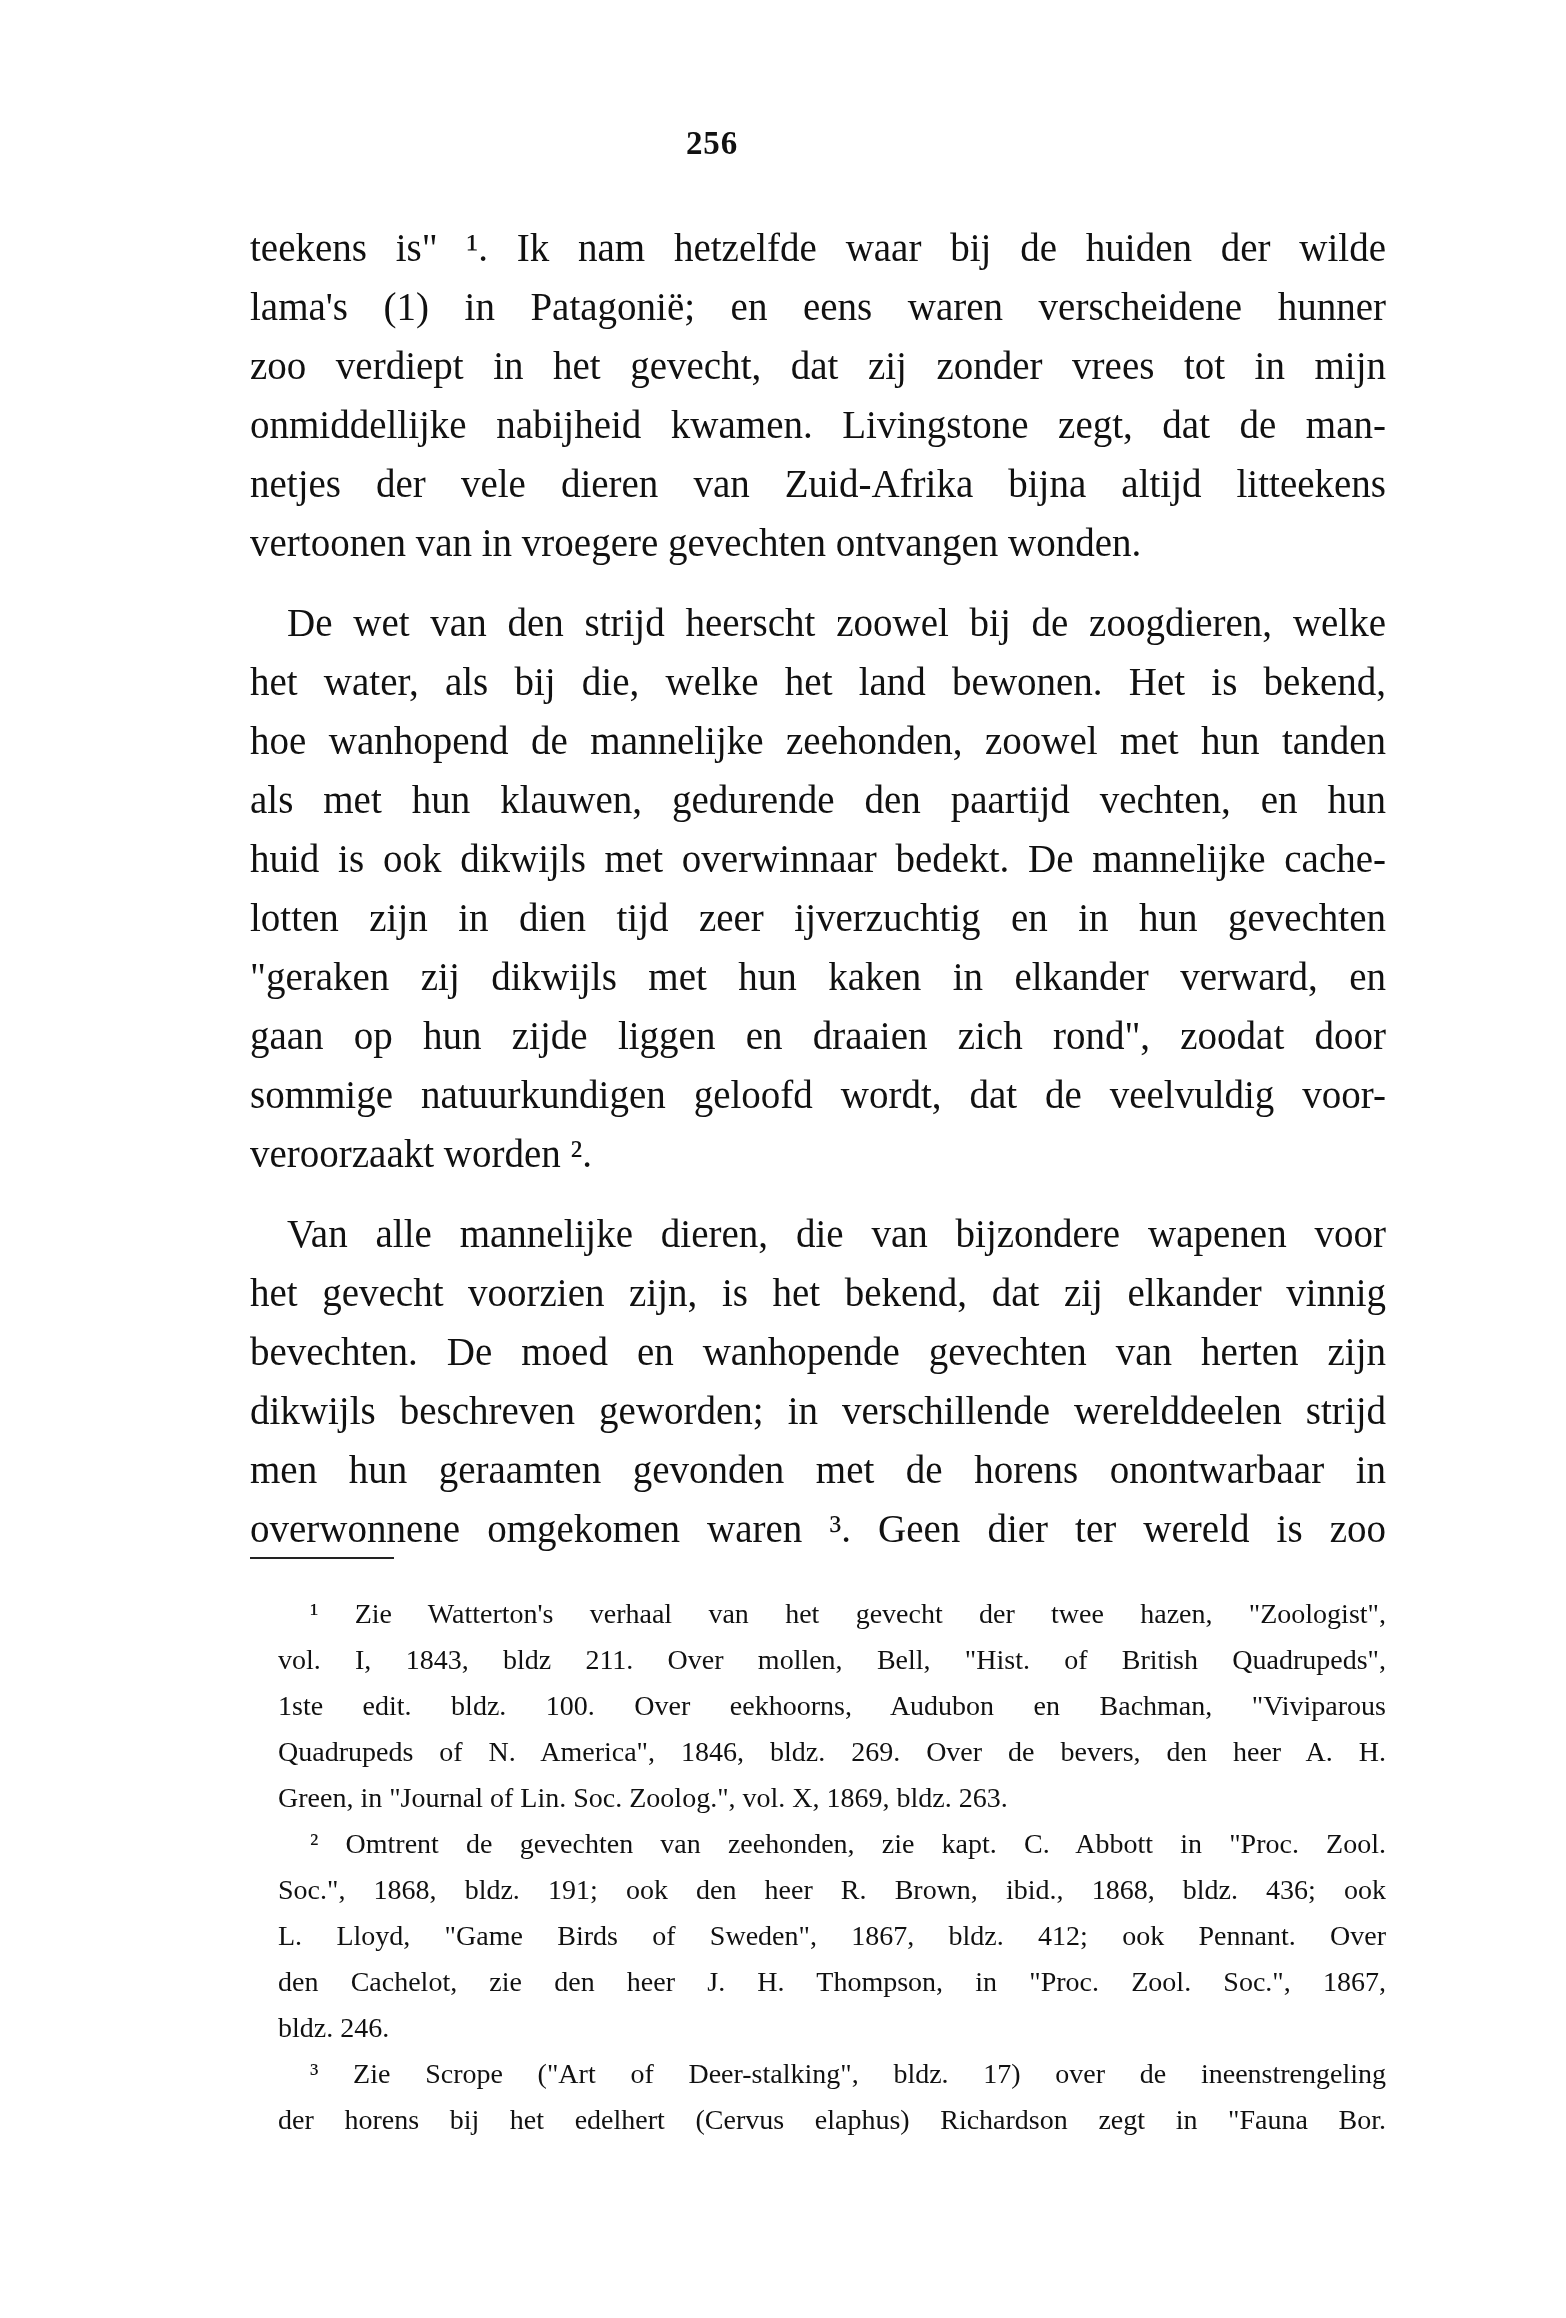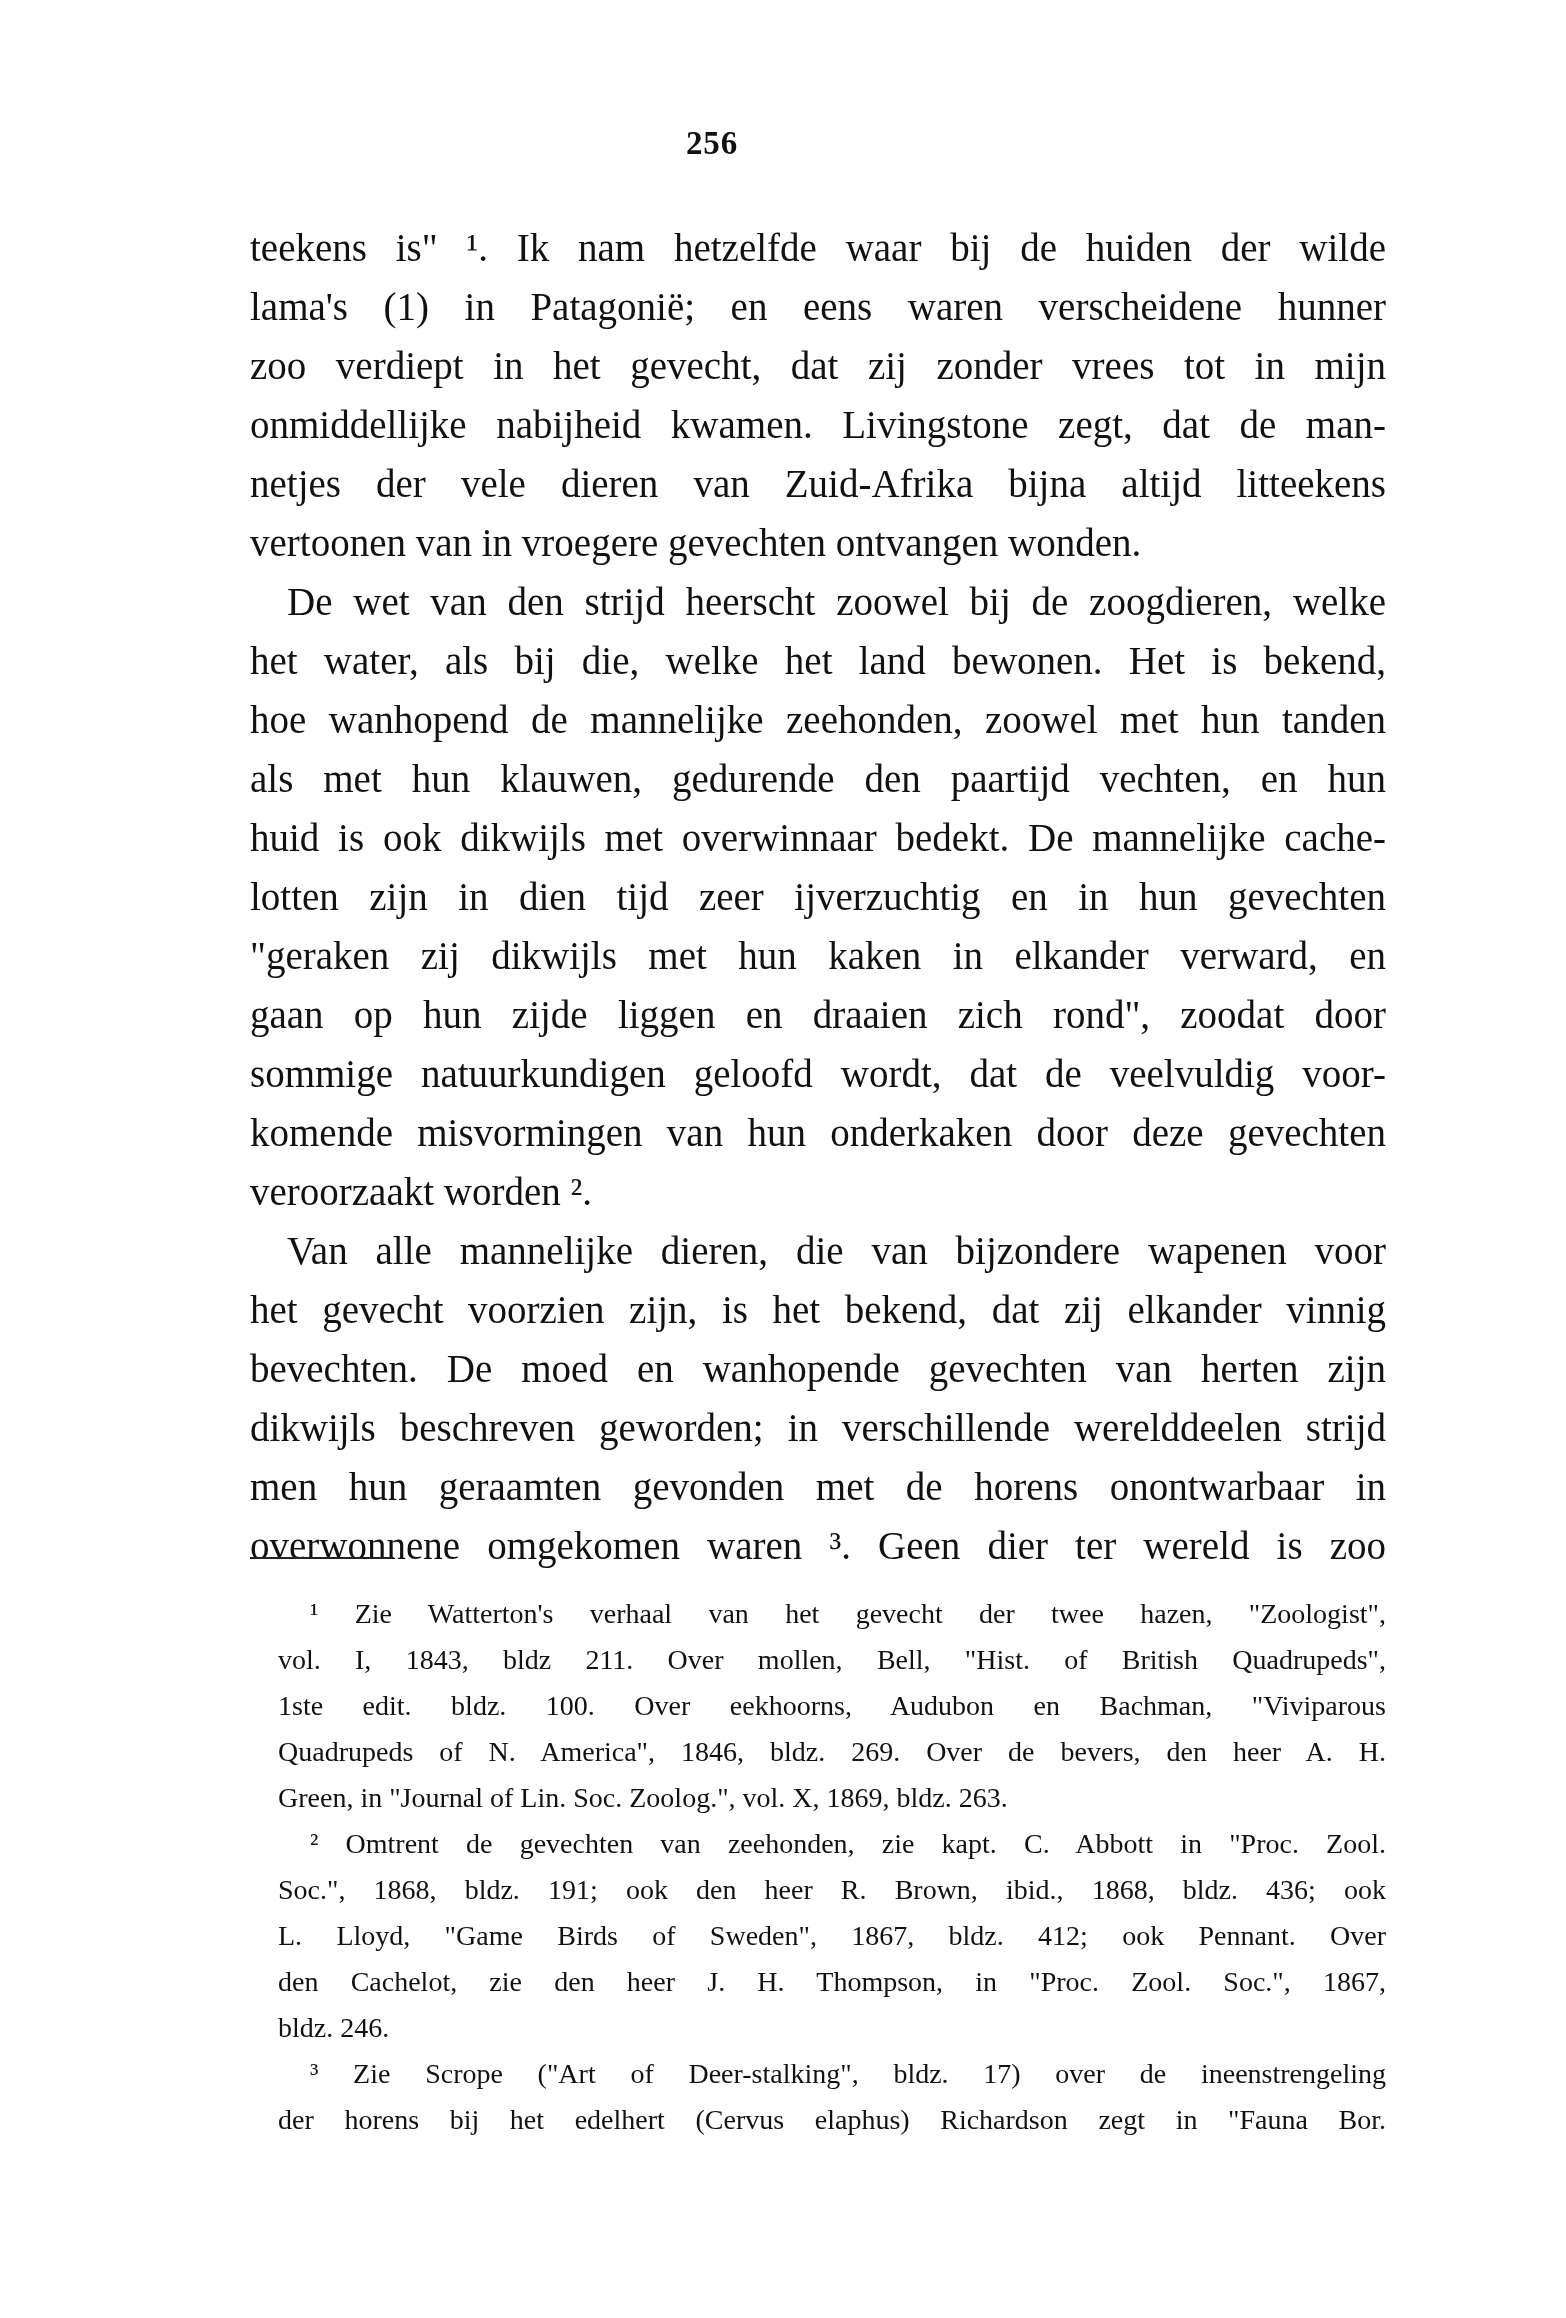--- a/index.html
+++ b/index.html
@@ -4,21 +4,21 @@
 <style>
   html, body { margin: 0; padding: 0; background: #ffffff; }
   body { width: 1566px; height: 2404px; position: relative; overflow: hidden; color: #111; }
   .page { position: absolute; left: 0; top: 0; width: 1566px; height: 2404px; }
   .page-number { position: absolute; top: 125px; left: 0; width: 1424px; text-align: center;
     font-family: "Liberation Serif", serif; font-weight: bold; font-size: 33px; letter-spacing: 0.9px; }
   .body-text { position: absolute; left: 250px; top: 218px; width: 1136px;
     font-family: "Liberation Serif", serif; font-size: 39px; line-height: 59px; }
   .line { display: block; white-space: nowrap; text-align: justify; text-align-last: justify; height: 59px; }
   .line.last { text-align-last: left; }
-  .line.indent { padding-left: 37px; }
+  .line.indent { padding-left: 37px; margin-top: 21px; }
   .rule { position: absolute; left: 250px; top: 1557px; width: 144px; height: 2.3px; background: #222; }
   .footnotes { position: absolute; left: 250px; top: 1591px; width: 1136px;
     font-family: "Liberation Serif", serif; font-size: 28px; line-height: 46px; }
   .fn-line { display: block; white-space: nowrap; text-align: justify; text-align-last: justify; height: 46px; margin-left: 28px; }
   .fn-line.last { text-align-last: left; }
   .fn-line.indent { padding-left: 32px; }
 </style>
 </head>
 <body>
 
@@ -34,21 +34,20 @@
     <span class="line last">vertoonen van in vroegere gevechten ontvangen wonden.</span>
     <span class="line indent">De wet van den strijd heerscht zoowel bij de zoogdieren, welke</span>
     <span class="line">het water, als bij die, welke het land bewonen. Het is bekend,</span>
     <span class="line">hoe wanhopend de mannelijke zeehonden, zoowel met hun tanden</span>
     <span class="line">als met hun klauwen, gedurende den paartijd vechten, en hun</span>
     <span class="line">huid is ook dikwijls met overwinnaar bedekt. De mannelijke cache-</span>
     <span class="line">lotten zijn in dien tijd zeer ijverzuchtig en in hun gevechten</span>
     <span class="line">"geraken zij dikwijls met hun kaken in elkander verward, en</span>
     <span class="line">gaan op hun zijde liggen en draaien zich rond", zoodat door</span>
     <span class="line">sommige natuurkundigen geloofd wordt, dat de veelvuldig voor-</span>
-    <span class="line">komende misvormingen van hun onderkaken door deze gevechten</span>
     <span class="line last">veroorzaakt worden ².</span>
     <span class="line indent">Van alle mannelijke dieren, die van bijzondere wapenen voor</span>
     <span class="line">het gevecht voorzien zijn, is het bekend, dat zij elkander vinnig</span>
     <span class="line">bevechten. De moed en wanhopende gevechten van herten zijn</span>
     <span class="line">dikwijls beschreven geworden; in verschillende werelddeelen strijd</span>
     <span class="line">men hun geraamten gevonden met de horens onontwarbaar in</span>
     <span class="line">overwonnene omgekomen waren ³. Geen dier ter wereld is zoo</span>
   </div>
 
   <div class="rule"></div>

